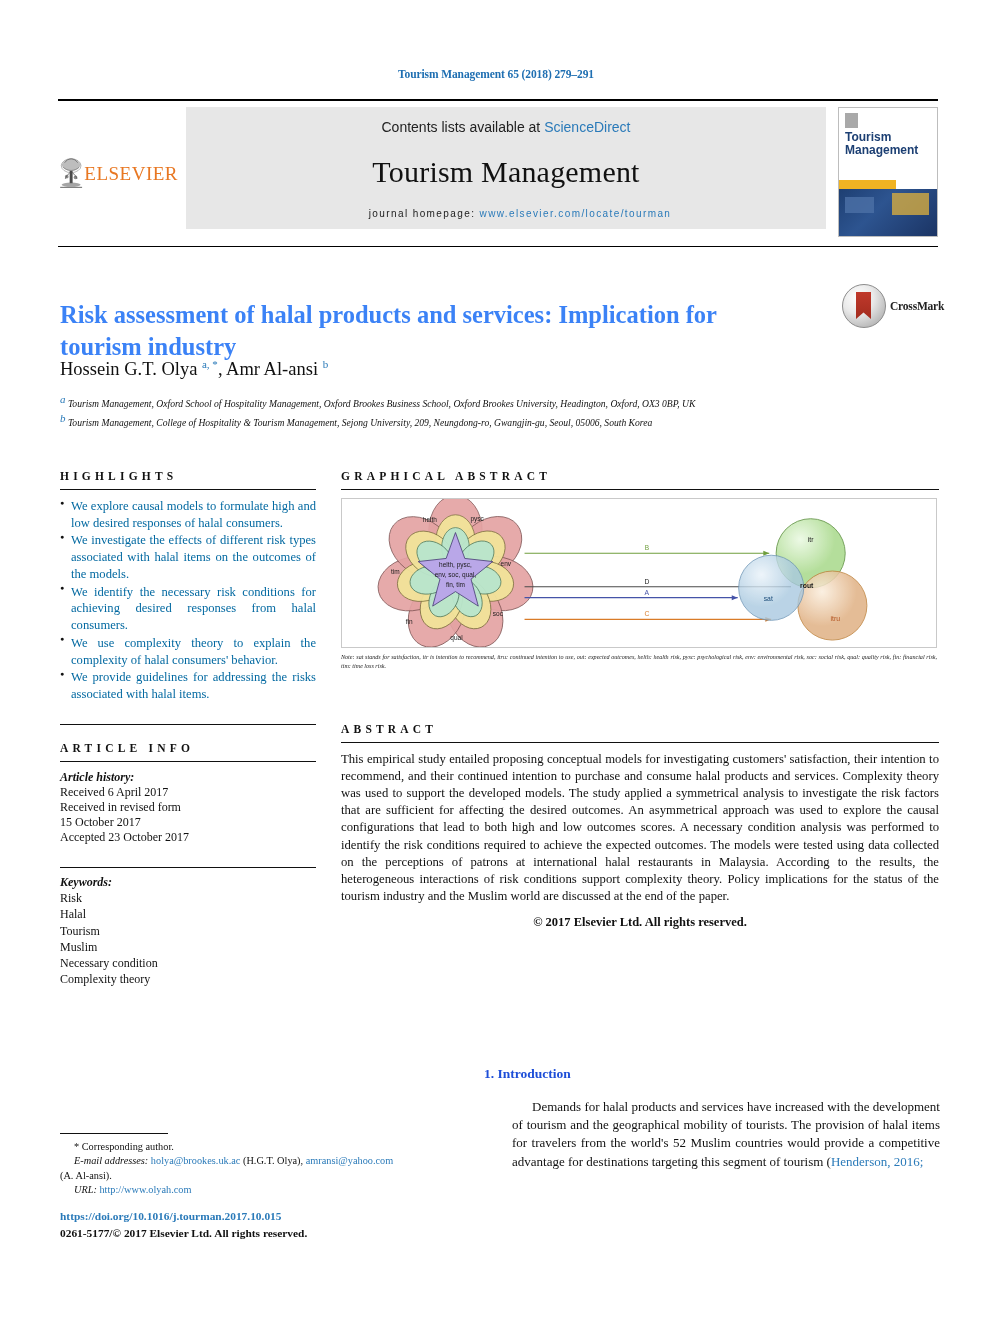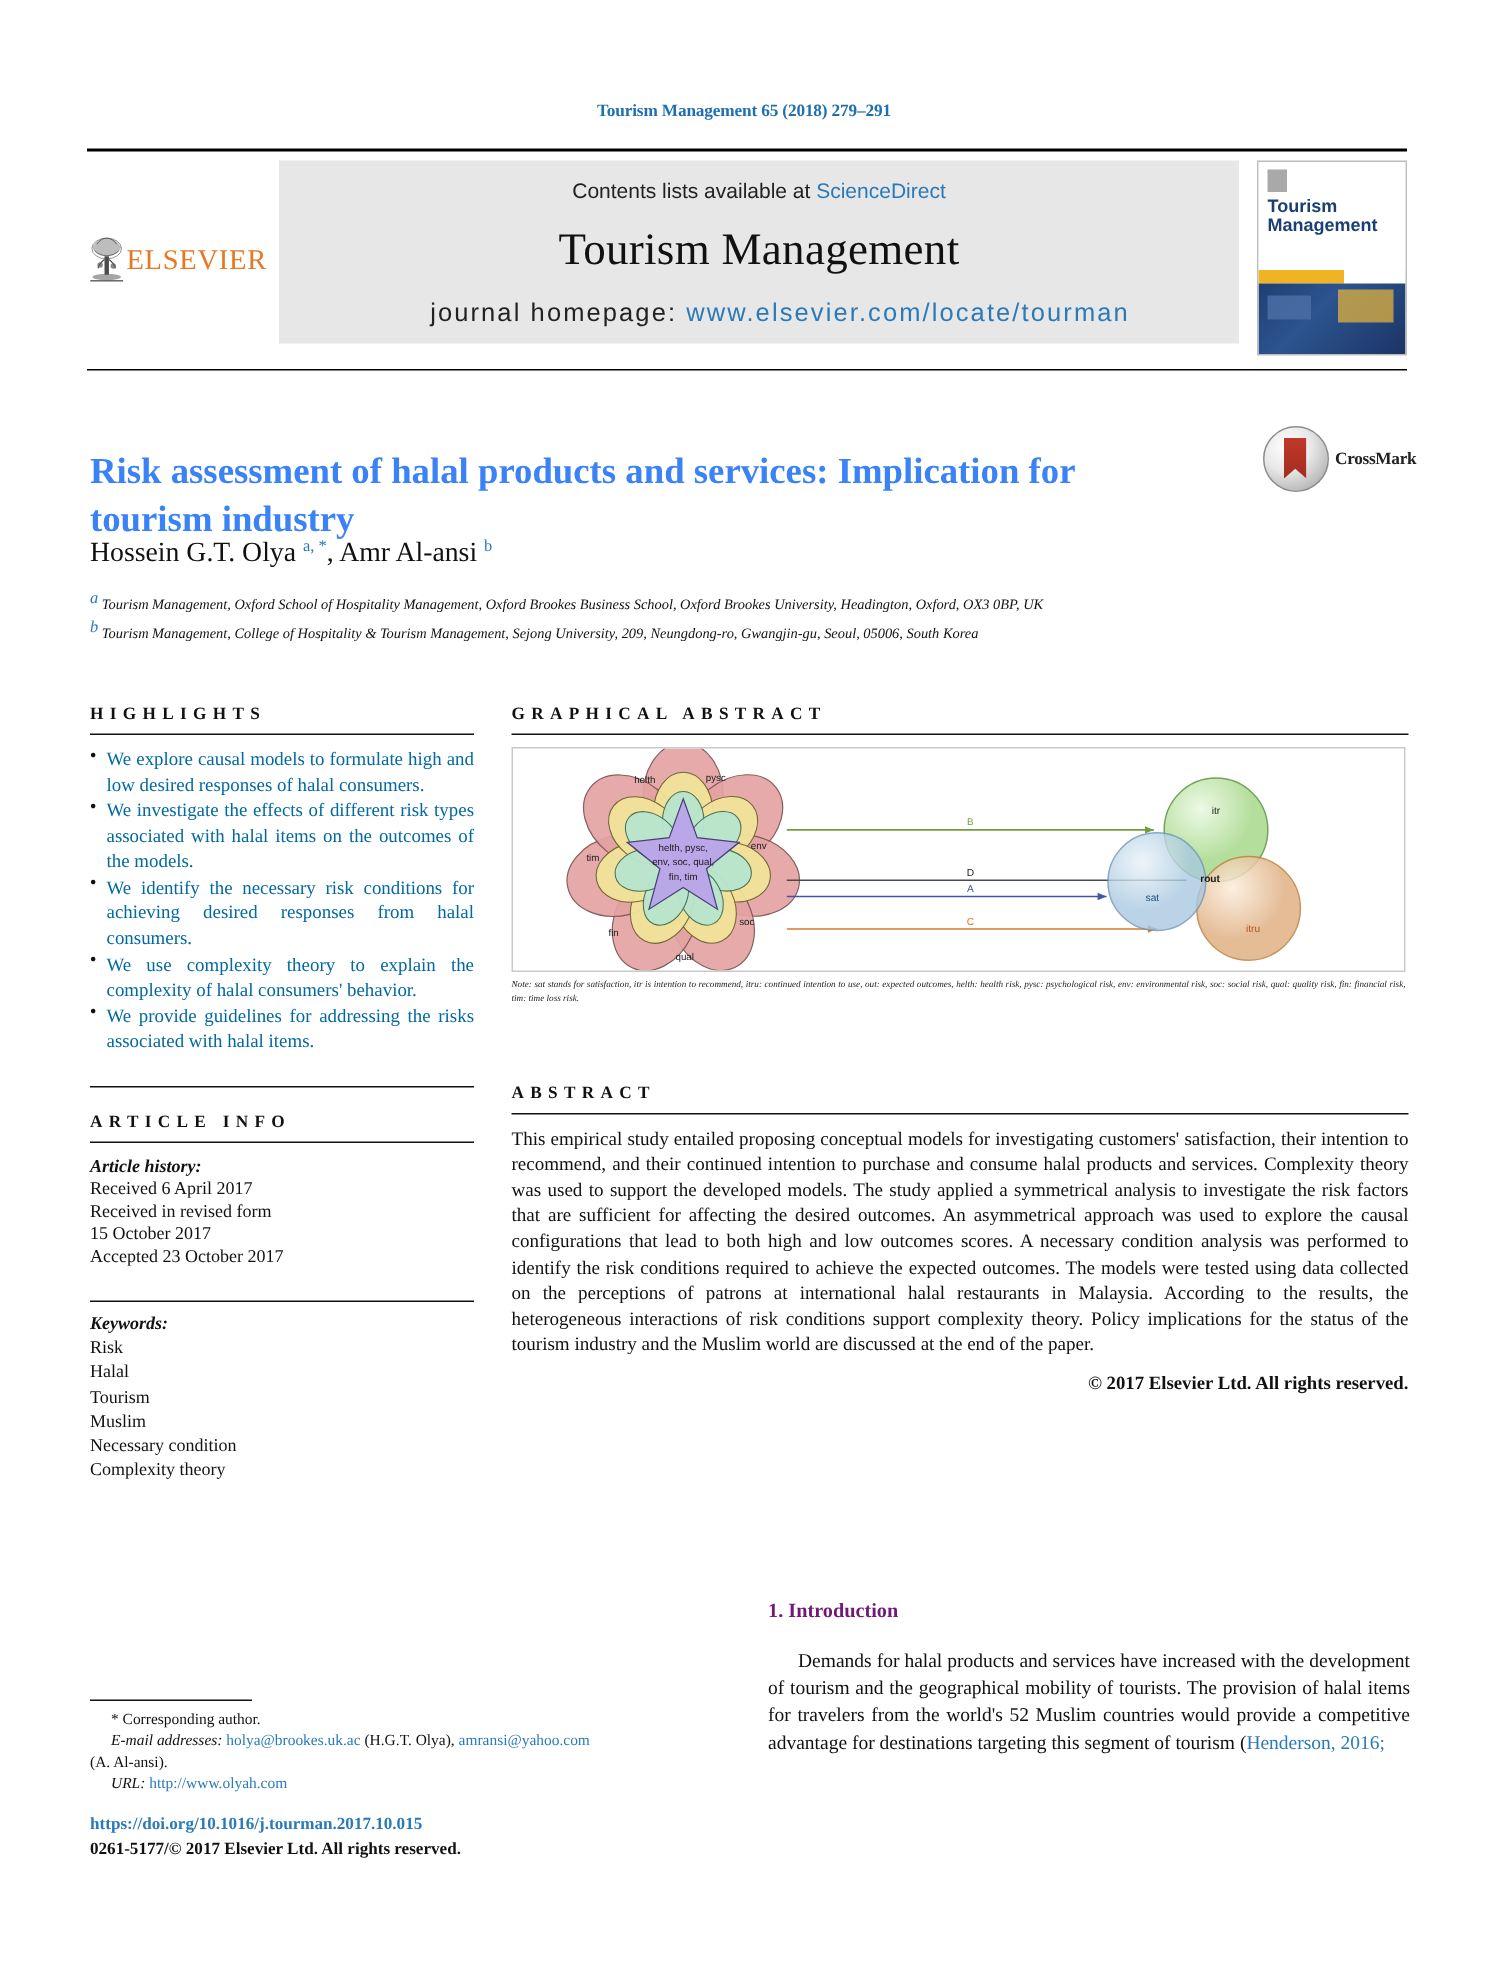--- a/index.html
+++ b/index.html
@@ -81,21 +81,21 @@
   }
   .contents-line a { color: #2a7ab9; text-decoration: none; }
   .journal-title {
     font-family: "Liberation Serif", serif;
     font-size: 30px;
     color: #111;
     letter-spacing: 0.2px;
   }
   .homepage-line {
     font-family: "Liberation Sans", sans-serif;
-    font-size: 17px;
+    font-size: 10px;
     color: #222;
     letter-spacing: 1.4px;
     padding-left: 28px;
   }
   .homepage-line .url { color: #2a7ab9; }
   .cover-block {
     width: 104px;
     display: flex;
     align-items: flex-start;
     justify-content: flex-end;
@@ -293,32 +293,32 @@
   
   .abstract-text {
     font-size: 12.7px;
     line-height: 1.355;
     text-align: justify;
     color: #111;
   }
   .copyright {
     font-size: 12.5px;
     font-weight: bold;
-    text-align: right;
+    text-align: center;
     margin-top: 10px;
     color: #111;
   }
 
   
   .intro-head {
     position: absolute;
-    left: 512px; top: 1066px;
+    left: 484px; top: 1066px;
     font-size: 13.5px;
     font-weight: bold;
-    color: #701a75;
+    color: #1d4ed8;
   }
   .intro-body {
     position: absolute;
     left: 512px; top: 1098px; width: 428px;
     font-size: 13px;
     line-height: 1.4;
     text-align: justify;
     color: #111;
     text-indent: 20px;
   }

